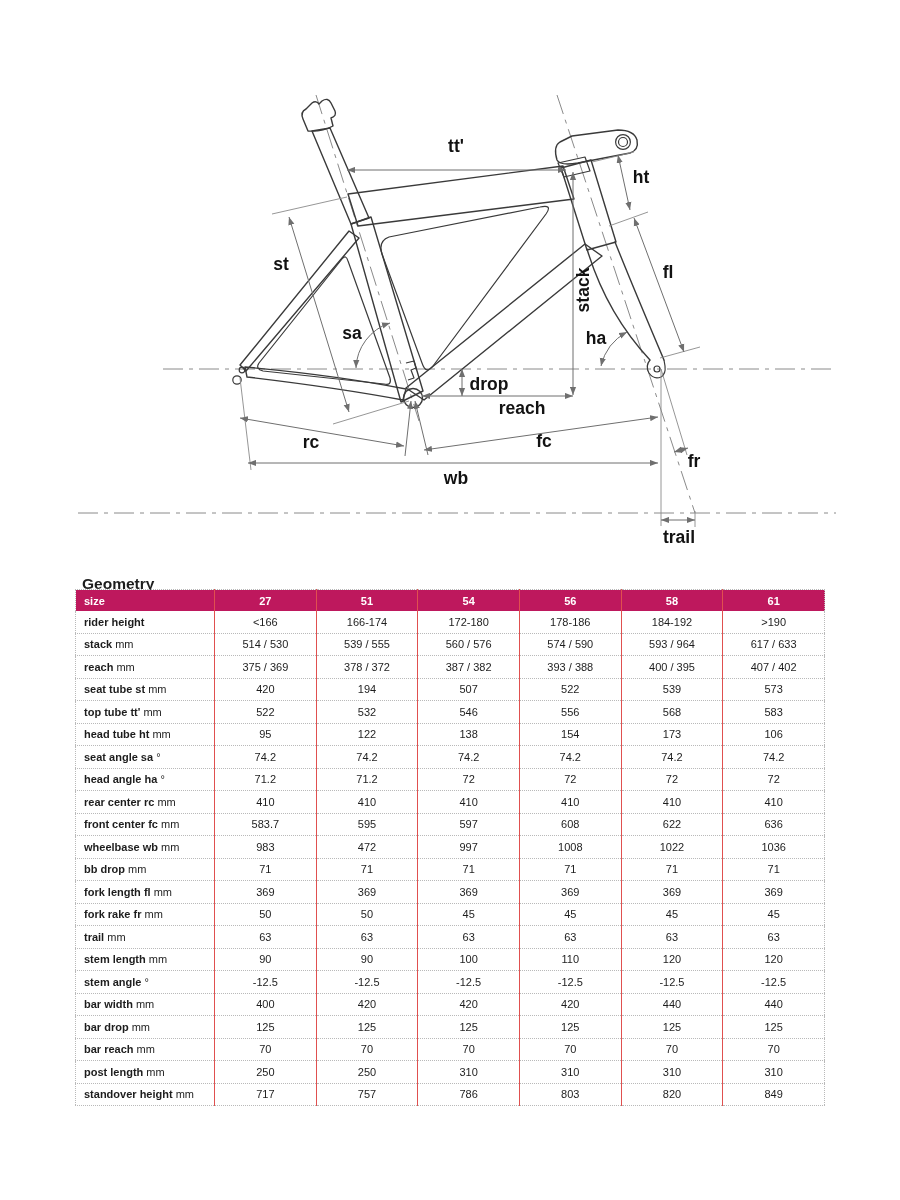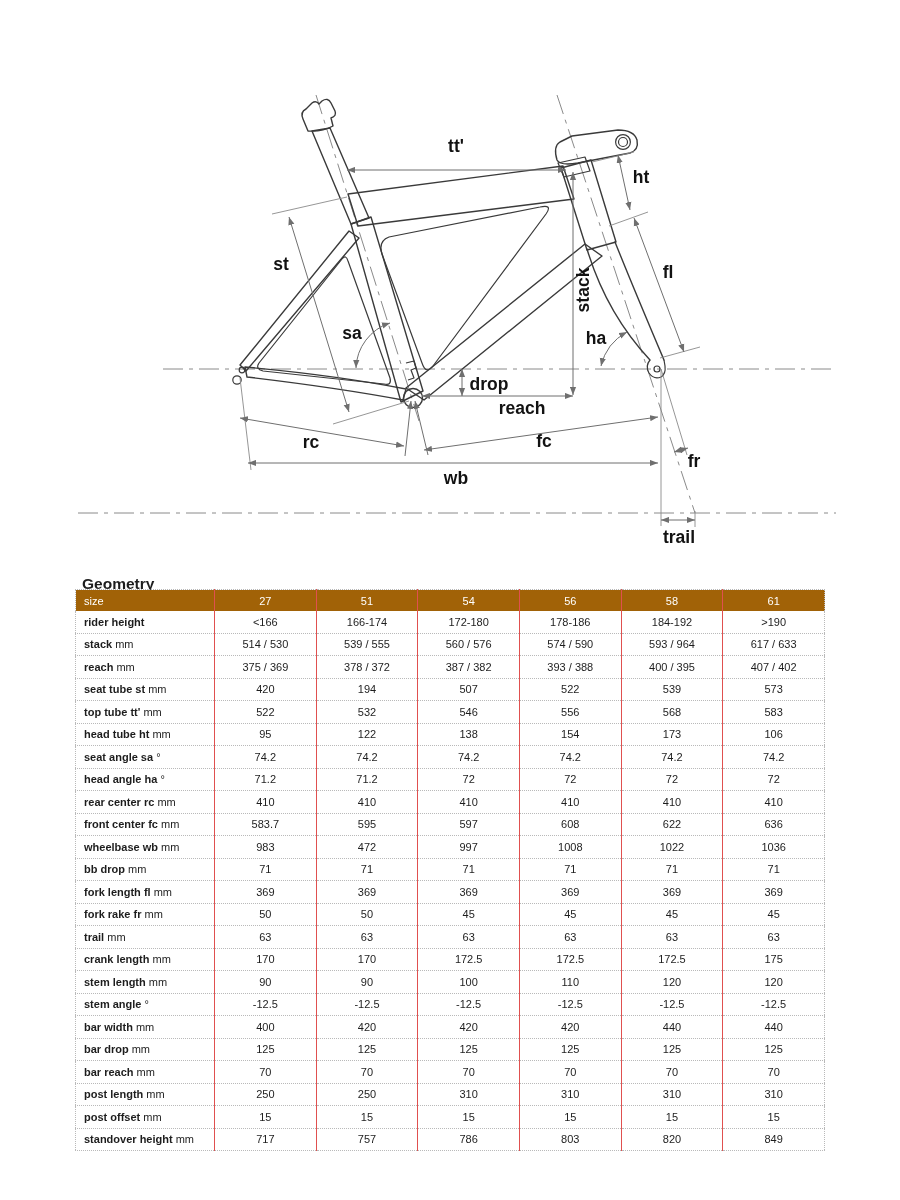--- a/index.html
+++ b/index.html
@@ -8,21 +8,21 @@
   .dim{stroke:#6f6f6f;stroke-width:1;fill:none;}
   .tick{stroke:#8a8a8a;stroke-width:0.9;fill:none;}
   .axis{stroke:#8a8a8a;stroke-width:1;fill:none;stroke-dasharray:20 6 4 6;}
   .frame{stroke:#3a3a3a;stroke-width:1.4;fill:none;stroke-linejoin:round;stroke-linecap:round;}
   .frame2{stroke:#3a3a3a;stroke-width:1.2;fill:none;stroke-linejoin:round;}
   .dlabel{font:bold 17.5px "Liberation Sans",sans-serif;fill:#121212;}
   #geo-title{position:absolute;left:82px;top:559px;font-size:15.5px;font-weight:bold;margin-top:16px;}
   #geo-table{position:absolute;left:75px;top:589px;width:750px;border-collapse:collapse;table-layout:fixed;
              font-size:11px;border:1px dotted #b9b9b9;}
   #geo-table col.lbl{width:139px;}
-  #geo-table thead th{background:#a16207;color:#fff;height:19px;font-weight:normal;}
+  #geo-table thead th{background:#be185d;color:#fff;height:19px;font-weight:bold;}
   #geo-table thead th.lbl{text-align:left;padding-left:8px;}
   #geo-table tbody th{text-align:left;padding-left:8px;font-weight:bold;height:19.5px;
                       border-bottom:1px dotted #b9b9b9;white-space:nowrap;}
   #geo-table tbody th .unit{font-weight:normal;text-align:right;}
   #geo-table td{text-align:center;height:19.5px;border-bottom:1px dotted #b9b9b9;}
   #geo-table td.val,#geo-table th.val{border-left:1px solid #e0504f;}
 </style>
 </head>
 <body>
 
@@ -278,29 +278,20 @@
       <tr>
         <th>trail<span class="unit"> mm</span></th>
         <td class="val">63</td>
         <td class="val">63</td>
         <td class="val">63</td>
         <td class="val">63</td>
         <td class="val">63</td>
         <td class="val">63</td>
       </tr>
       <tr>
-        <th>crank length<span class="unit"> mm</span></th>
-        <td class="val">170</td>
-        <td class="val">170</td>
-        <td class="val">172.5</td>
-        <td class="val">172.5</td>
-        <td class="val">172.5</td>
-        <td class="val">175</td>
-      </tr>
-      <tr>
         <th>stem length<span class="unit"> mm</span></th>
         <td class="val">90</td>
         <td class="val">90</td>
         <td class="val">100</td>
         <td class="val">110</td>
         <td class="val">120</td>
         <td class="val">120</td>
       </tr>
       <tr>
         <th>stem angle<span class="unit"> °</span></th>
@@ -341,29 +332,20 @@
       <tr>
         <th>post length<span class="unit"> mm</span></th>
         <td class="val">250</td>
         <td class="val">250</td>
         <td class="val">310</td>
         <td class="val">310</td>
         <td class="val">310</td>
         <td class="val">310</td>
       </tr>
       <tr>
-        <th>post offset<span class="unit"> mm</span></th>
-        <td class="val">15</td>
-        <td class="val">15</td>
-        <td class="val">15</td>
-        <td class="val">15</td>
-        <td class="val">15</td>
-        <td class="val">15</td>
-      </tr>
-      <tr>
         <th>standover height<span class="unit"> mm</span></th>
         <td class="val">717</td>
         <td class="val">757</td>
         <td class="val">786</td>
         <td class="val">803</td>
         <td class="val">820</td>
         <td class="val">849</td>
       </tr>
     </tbody>
 </table>

